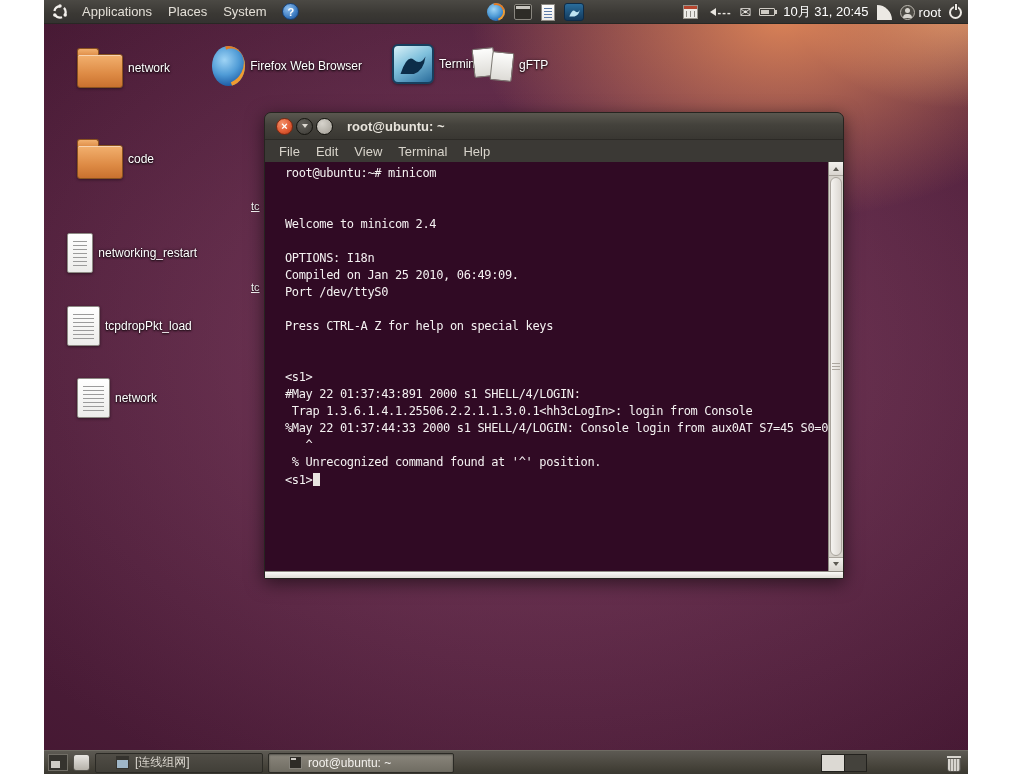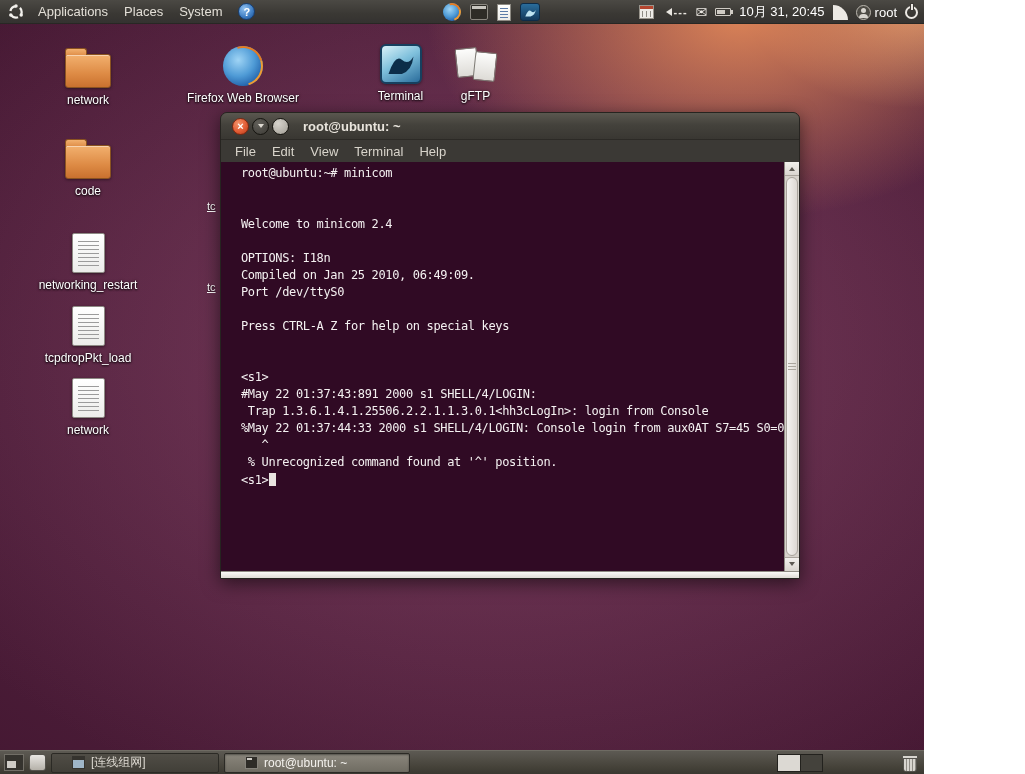--- a/index.html
+++ b/index.html
@@ -5,20 +5,21 @@
   * { margin:0; padding:0; box-sizing:border-box; }
   html,body { width:1025px; height:774px; }
   body { font-family:"Liberation Sans", "DejaVu Sans", sans-serif; }
 
   .screen { position:relative; width:924px; height:774px; overflow:hidden;
     background:
       radial-gradient(ellipse 460px 300px at 80% 2%, rgba(234,142,90,.9), rgba(234,142,90,0) 68%),
       radial-gradient(ellipse 280px 180px at 99% 0%, rgba(248,186,128,.85), rgba(248,186,128,0) 60%),
       radial-gradient(ellipse 980px 700px at 56% 44%, rgba(148,77,112,.5), rgba(148,77,112,0) 72%),
       radial-gradient(ellipse 1500px 1100px at 52% 50%, #5e2b49 0%, #41152f 55%, #250b1f 100%);
+    margin-left: 44px;
   }
 
   
   .top-panel { position:absolute; top:0; left:0; right:0; height:24px; z-index:30;
     background:linear-gradient(#4b4944,#3a3834 60%,#343230); border-bottom:1px solid #282724;
     display:flex; align-items:center; color:#e3dfd7; font-size:13px; }
   .panel-left { display:flex; align-items:center; height:100%; }
   .logo-wrap { display:flex; align-items:center; padding:0 6px 0 8px; }
   .menu-item { padding:0 8px; height:100%; display:flex; align-items:center; cursor:default; }
   .help-icon { width:17px; height:17px; margin-left:8px; border-radius:50%;
@@ -56,21 +57,21 @@
   .wifi { width:15px; height:15px; background:#ece9e4; border-radius:0 100% 0 0; }
   .user-wrap { display:flex; align-items:center; gap:4px; }
   .user-ico { width:15px; height:15px; border-radius:50%; background:#4c4a44; border:1px solid #bab6ae; position:relative; }
   .user-ico::before { content:""; position:absolute; left:4px; top:2px; width:5px; height:5px; border-radius:50%; background:#d8d5cf; }
   .user-ico::after { content:""; position:absolute; left:2px; top:8px; width:9px; height:4px; border-radius:4px 4px 0 0; background:#d8d5cf; }
   .user-name { color:#ffffff; font-size:13px;text-align:center; }
   .power { width:13px; height:13px; border:2px solid #ece9e4; border-radius:50%; position:relative; margin-right:2px; }
   .power::before { content:""; position:absolute; left:3.5px; top:-4px; width:2px; height:6px; background:#ece9e4; box-shadow:0 0 0 1px #3a3834; }
 
   
-  .desk-icon { position:absolute; display:flex; flex-direction:column; align-items:center; gap:5px; z-index:1; }
+  .desk-icon { position:absolute; display:flex; align-items:center; gap:5px; z-index:1; }
   .di-label { color:#fff; font-size:12px; white-space:nowrap;
     text-shadow:0 1px 2px rgba(0,0,0,.9), 0 0 3px rgba(0,0,0,.6); }
   .di-network { left:33px; top:48px; width:110px; }
   .di-code { left:33px; top:139px; width:110px; }
   .di-netrestart { left:23px; top:233px; width:130px; }
   .di-tcpdrop { left:23px; top:306px; width:130px; }
   .di-tcptest { left:33px; top:378px; width:110px; }
   .di-firefox { left:168px; top:46px; width:150px; }
   .di-shark { left:348px; top:44px; width:105px; }
   .di-gftp { left:428px; top:46px; width:95px; }

